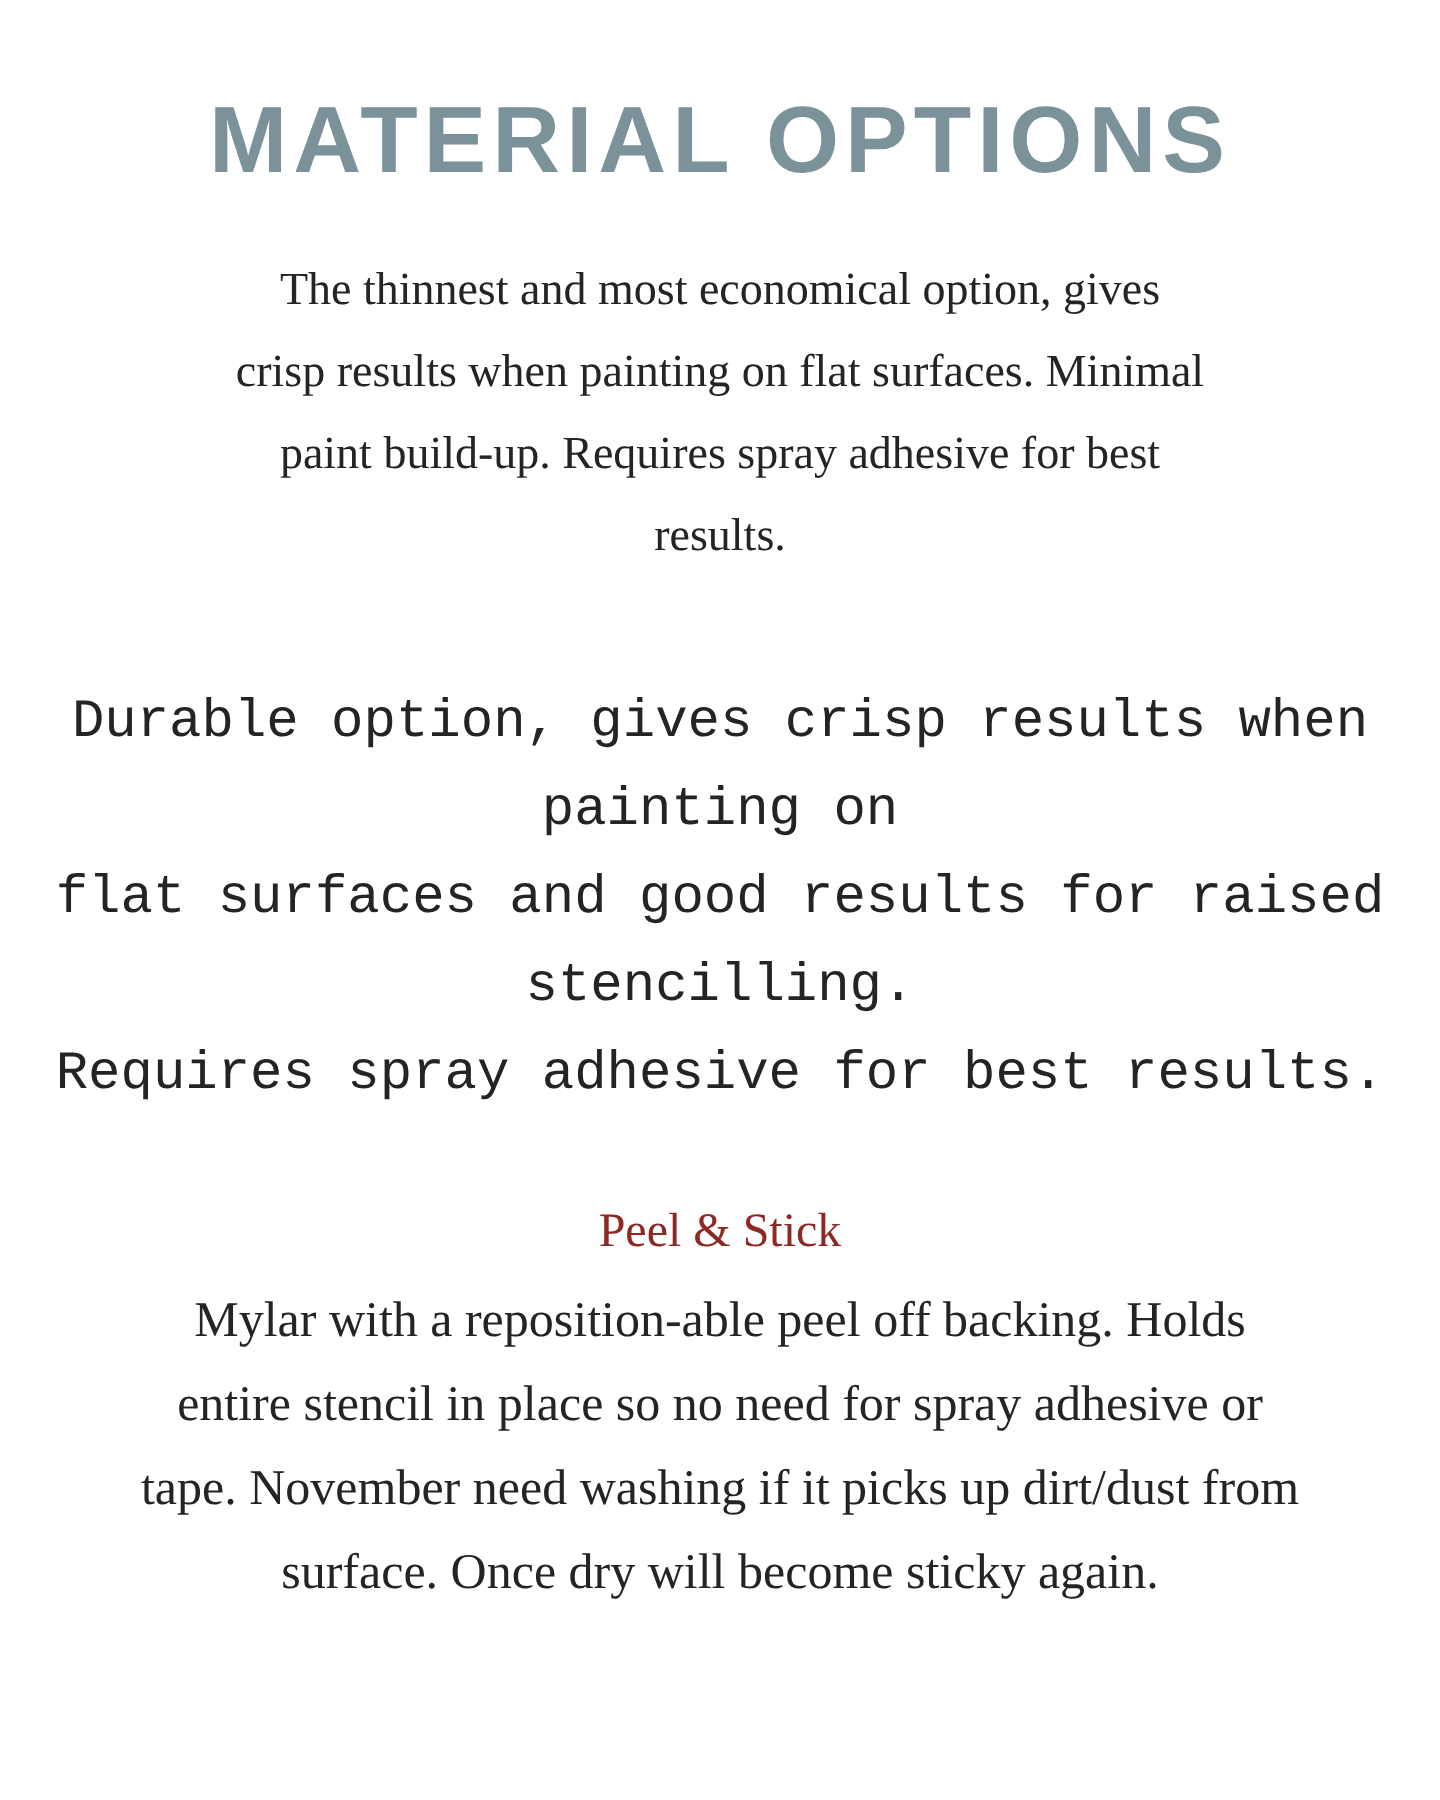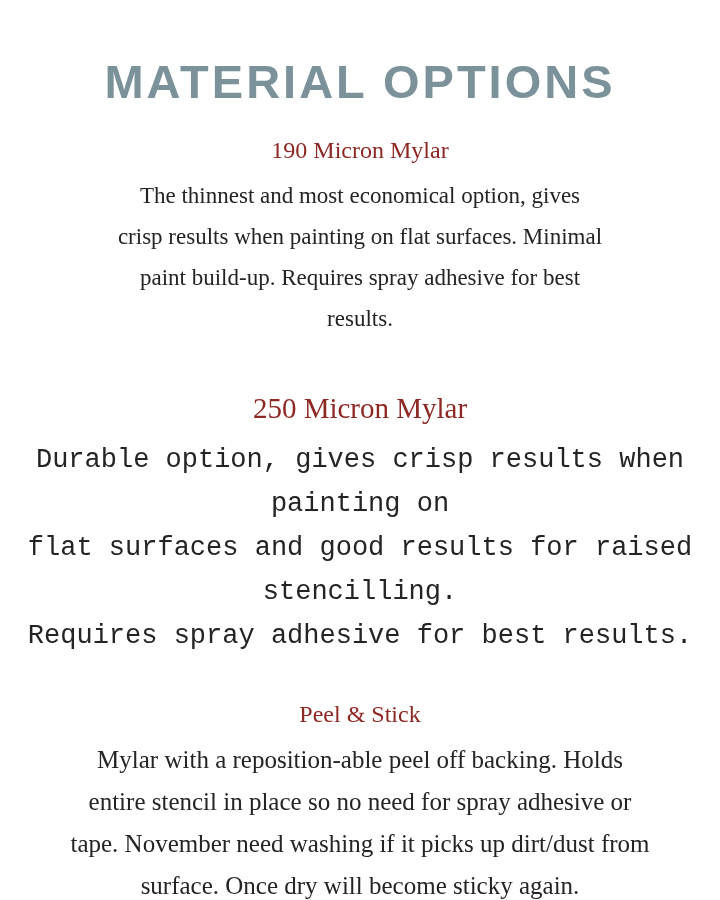--- a/index.html
+++ b/index.html
@@ -5,21 +5,21 @@
   html, body {
     margin: 0;
     padding: 0;
     background: #ffffff;
   }
   .poster {
     position: relative;
     width: 720px;
     height: 900px;
     box-sizing: border-box;
-    padding-top: 56px;
+    padding-top: 44px;
     overflow: hidden;
     background: #ffffff;
     text-align: center;
     font-family: "Liberation Serif", serif;
     color: #242424;
   }
   .title {
     margin: 0 0 28px 0;
     font-family: "Liberation Sans", sans-serif;
     font-weight: 700;
@@ -50,29 +50,27 @@
   .sec-3 .body    { font-size: 25px; line-height: 42px; margin-top: 10px; }
 </style>
 </head>
 <body>
 
 <div class="poster">
 
   <h1 class="title">MATERIAL OPTIONS</h1>
 
   <section class="section sec-1">
-    <h2 class="heading">190 Micron Mylar</h2>
     <p class="body">The thinnest and most economical option, gives
 crisp results when painting on flat surfaces. Minimal
 paint build-up. Requires spray adhesive for best
 results.</p>
   </section>
 
   <section class="section sec-2">
-    <h2 class="heading">250 Micron Mylar</h2>
     <p class="body">Durable option, gives crisp results when painting on
 flat surfaces and good results for raised stencilling.
 Requires spray adhesive for best results.</p>
   </section>
 
   <section class="section sec-3">
     <h2 class="heading">Peel &amp; Stick</h2>
     <p class="body">Mylar with a reposition-able peel off backing. Holds
 entire stencil in place so no need for spray adhesive or
 tape. November need washing if it picks up dirt/dust from

